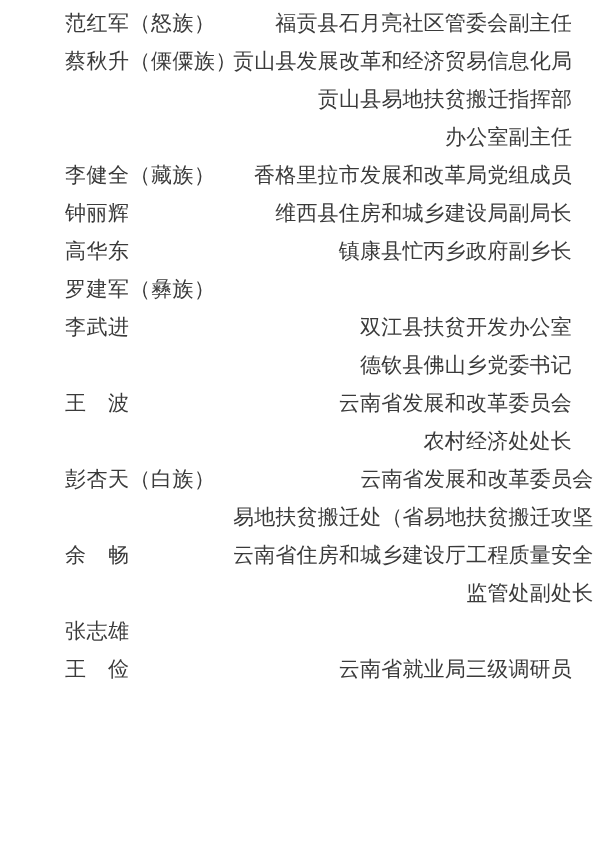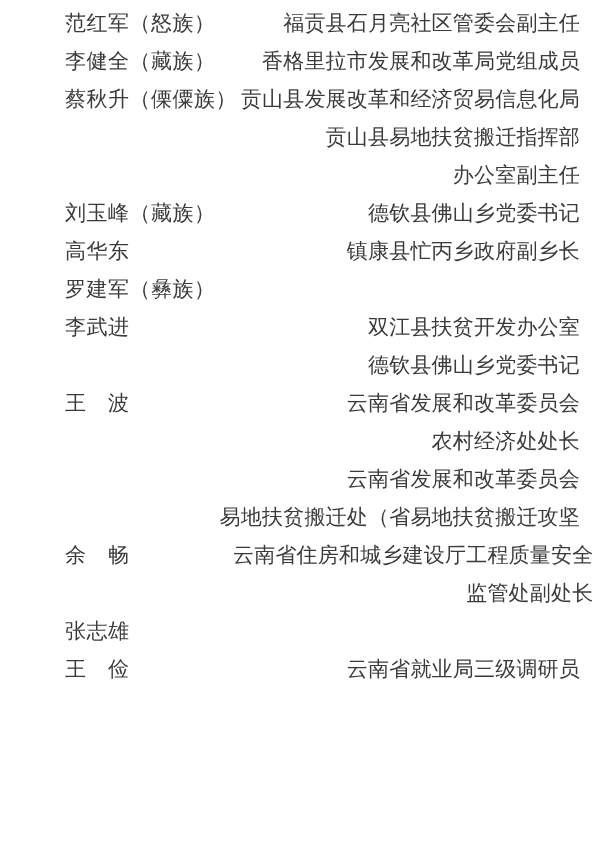--- a/index.html
+++ b/index.html
@@ -10,21 +10,21 @@
     width: 600px;
     height: 842px;
     background: #ffffff;
     overflow: hidden;
     font-family: "Liberation Serif", "DejaVu Serif", serif;
   }
   .page {
     box-sizing: border-box;
     width: 600px;
     height: 842px;
-    padding: 4px 20px 0 65px;
+    padding: 4px 28px 0 65px;
     color: #3a3a3a;
   }
   .entry {
     display: flex;
     align-items: flex-start;
   }
   .name-col {
     width: 168px;
     flex: 0 0 168px;
     font-size: 21px;
@@ -49,42 +49,42 @@
 <div class="page" style="color: rgb(58, 58, 58);">
   <div id="roster">
   <div class="entry">
     <div class="name-col">范红军（怒族）</div>
     <div class="pos-col">
           <div class="pos-line">福贡县石月亮社区管委会副主任</div>
         </div>
   </div>
 
   <div class="entry">
-    <div class="name-col">李健全（藏族）</div>
-    <div class="pos-col">
-          <div class="pos-line">香格里拉市发展和改革局党组成员</div>
-        </div>
-  </div>
-
-  <div class="entry">
     <div class="name-col">蔡秋升（傈僳族）</div>
     <div class="pos-col">
           <div class="pos-line">贡山县发展改革和经济贸易信息化局</div>
           <div class="pos-line">贡山县易地扶贫搬迁指挥部</div>
           <div class="pos-line">办公室副主任</div>
         </div>
   </div>
 
+  <div class="entry">
+    <div class="name-col">李健全（藏族）</div>
+    <div class="pos-col">
+          <div class="pos-line">香格里拉市发展和改革局党组成员</div>
+        </div>
+  </div>
 
   <div class="entry">
-    <div class="name-col">刘玉峰（藏族）</div>
+    <div class="name-col">钟丽辉</div>
     <div class="pos-col">
-          <div class="pos-line">德钦县佛山乡党委书记</div>
+          <div class="pos-line">维西县住房和城乡建设局副局长</div>
         </div>
   </div>
+
 
   <div class="entry">
     <div class="name-col">高华东</div>
     <div class="pos-col">
           <div class="pos-line">镇康县忙丙乡政府副乡长</div>
         </div>
   </div>
 
   <div class="entry">
     <div class="name-col">罗建军（彝族）</div>
@@ -100,20 +100,21 @@
 
   <div class="entry">
     <div class="name-col">王　波</div>
     <div class="pos-col">
           <div class="pos-line">云南省发展和改革委员会</div>
           <div class="pos-line">农村经济处处长</div>
         </div>
   </div>
 
   <div class="entry">
+    <div class="name-col">彭杏天（白族）</div>
     <div class="pos-col">
           <div class="pos-line">云南省发展和改革委员会</div>
           <div class="pos-line">易地扶贫搬迁处（省易地扶贫搬迁攻坚</div>
         </div>
   </div>
 
   <div class="entry">
     <div class="name-col">余　畅</div>
     <div class="pos-col">
           <div class="pos-line">云南省住房和城乡建设厅工程质量安全</div>

